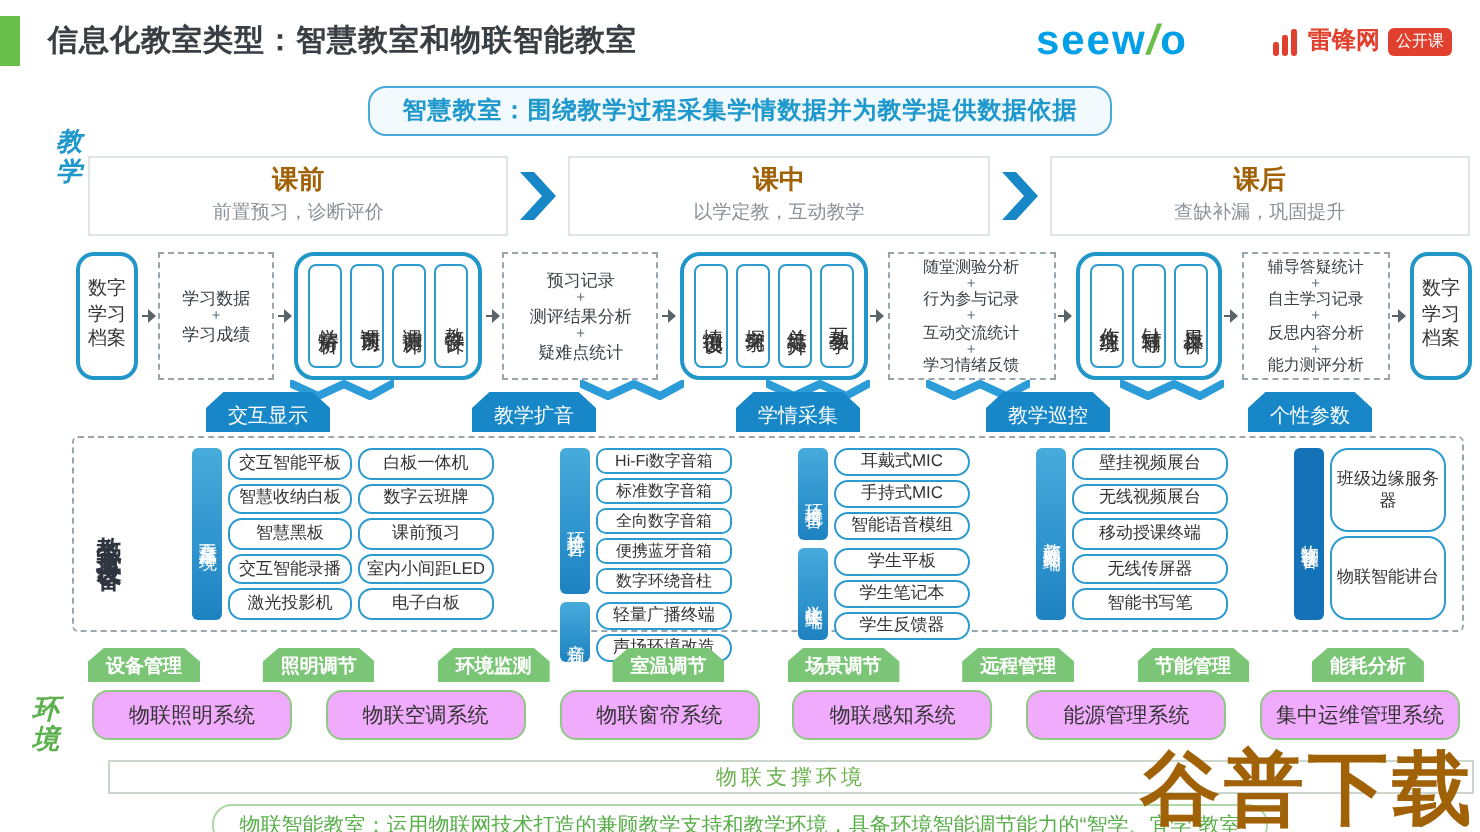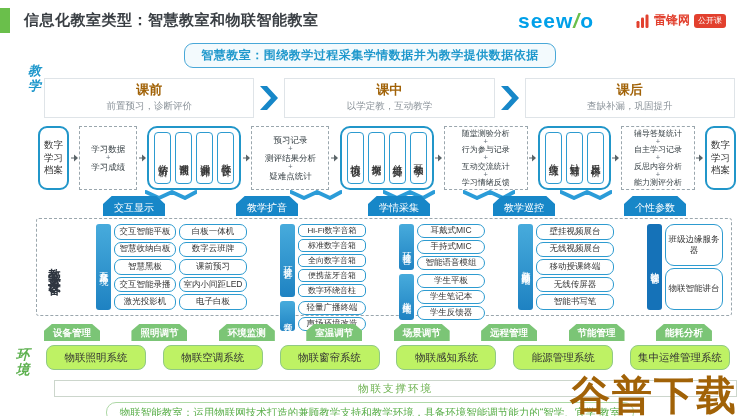--- a/index.html
+++ b/index.html
@@ -69,21 +69,21 @@
   .h14{height:14.5px;font-size:8.5px;flex:1;}
   .h10{height:10.5px;font-size:8px;border-radius:5px;flex:1;}
   .h12{height:12.5px;font-size:8.5px;flex:1;}
   .tall{width:58px;flex:1;border-radius:9px;white-space:normal;text-align:center;font-size:8.5px;line-height:1.3;}
   
   .gbanners{display:flex;justify-content:space-between;margin:8px 0 0 44px;width:668px;}
   .gbanner{width:56px;height:17px;background:#7bc576;color:#fff;font-size:9.5px;font-weight:bold;
         display:flex;align-items:center;justify-content:center;padding-top:2px;box-sizing:border-box;
         clip-path:polygon(14% 0%,86% 0%,100% 40%,100% 100%,0% 100%,0% 40%);}
   .systems{display:flex;justify-content:space-between;margin:4px 10px 0 46px;}
-  .system{width:100px;height:25px;border:1.5px solid #90c985;border-radius:8px;background:#bef264;font-size:10.5px;
+  .system{width:100px;height:25px;border:1.5px solid #90c985;border-radius:8px;background:#f0abfc;font-size:10.5px;
         display:flex;align-items:center;justify-content:center;box-sizing:border-box;}
   .support-bar{margin:10px 3px 0 54px;height:17px;border:1px solid #ccd6cc;display:flex;align-items:center;
         justify-content:center;color:#6ab04c;font-size:10.5px;letter-spacing:2px;box-sizing:border-box;}
   .iot-pill{width:fit-content;margin:5px auto 0;border:1px solid #aed8a6;border-radius:10px;padding:2.5px 13px;
         color:#58ae48;font-size:10.5px;}
   .watermark{position:absolute;right:2px;bottom:1px;font-size:40px;font-weight:900;color:#a16207;
         letter-spacing:2px;line-height:1;z-index:10;}
 </style>
 </head>
 <body>

